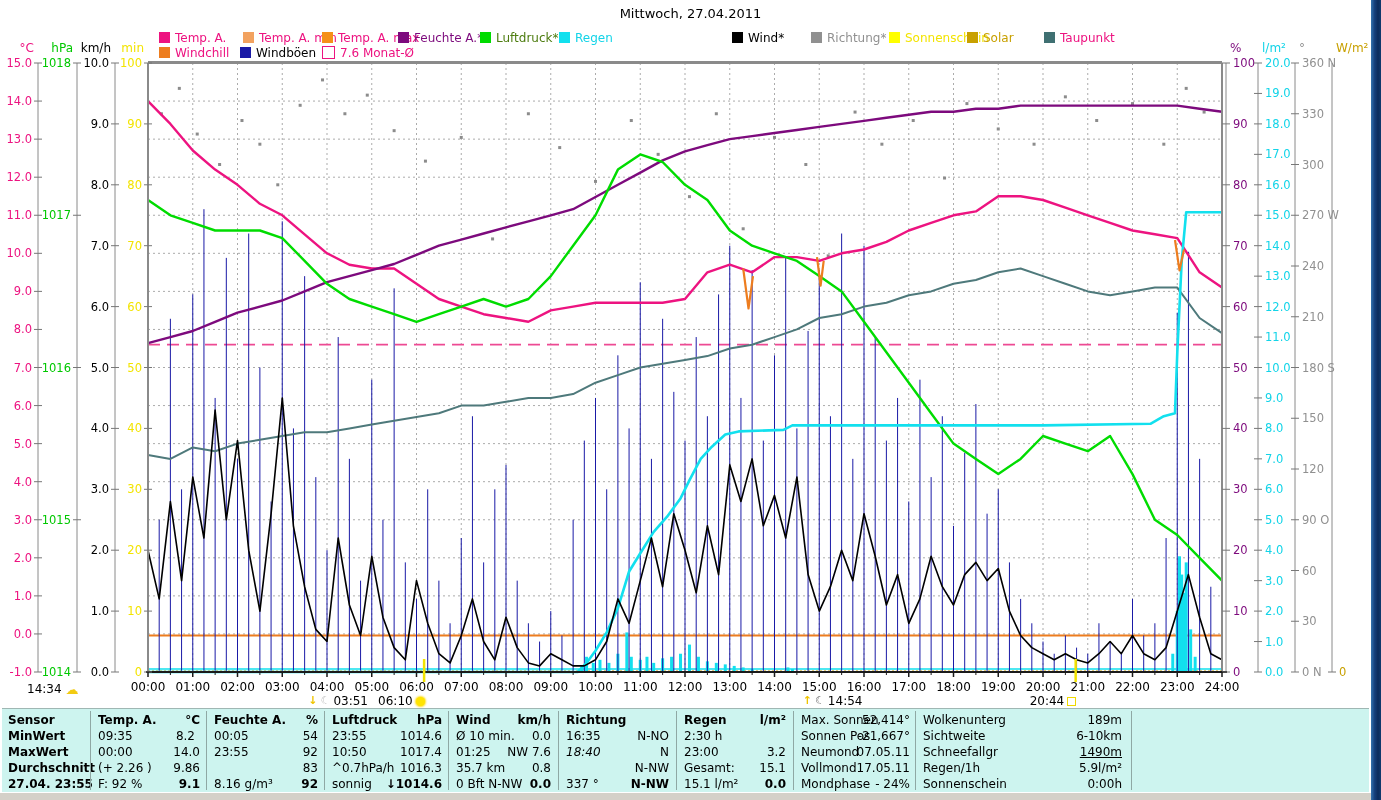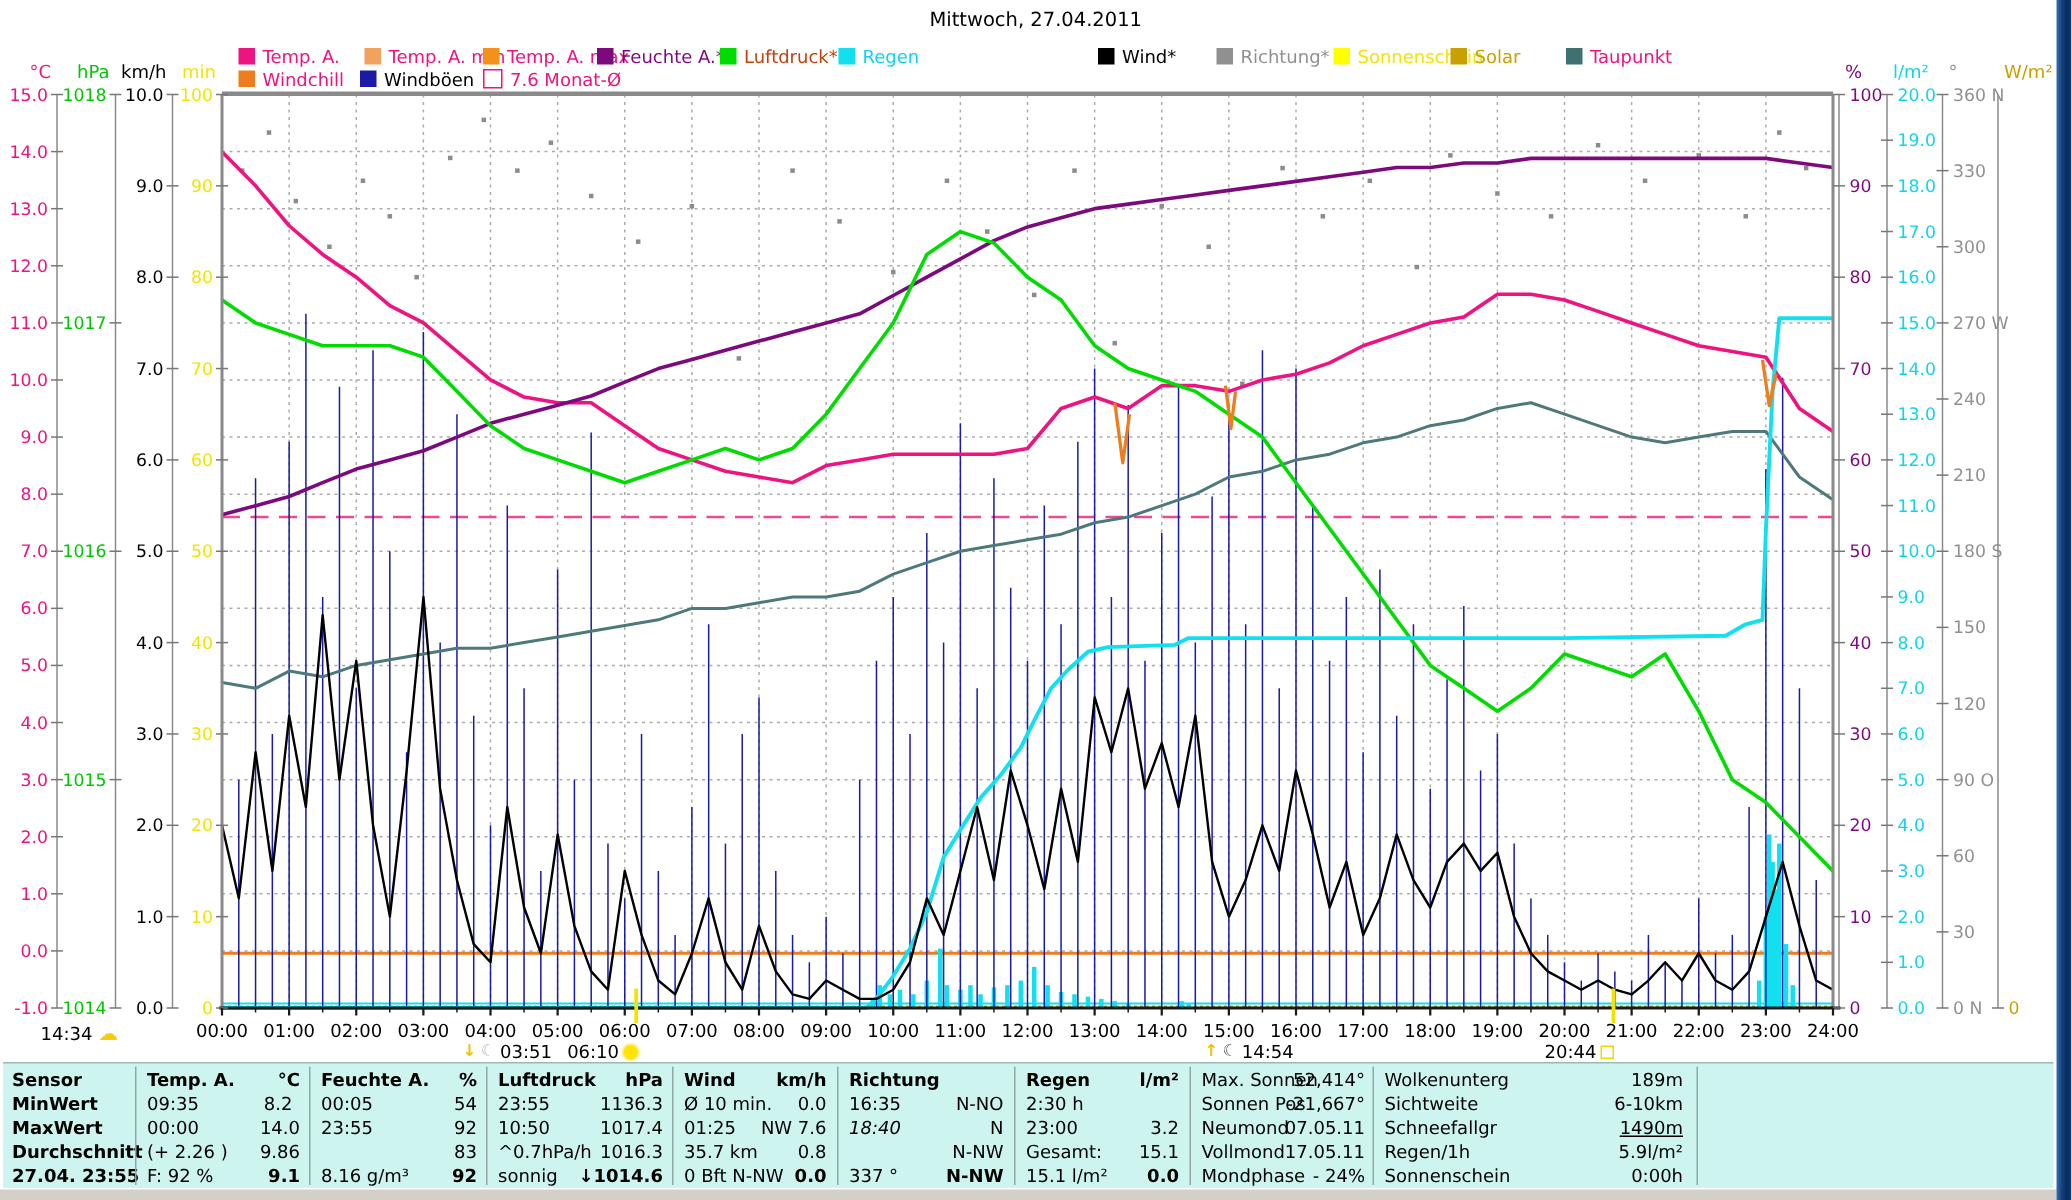--- a/index.html
+++ b/index.html
@@ -50,21 +50,21 @@
     <div class="leg" style="left: 322px; top: 31px;">
       <span class="swatch" style="background: rgb(245, 144, 24);"></span>
       <span style="color: rgb(237, 19, 128);">Temp. A. max</span>
     </div>
     <div class="leg" style="left: 398px; top: 31px;">
       <span class="swatch" style="background: rgb(125, 10, 125);"></span>
       <span style="color: rgb(125, 10, 125);">Feuchte A.*</span>
     </div>
     <div class="leg" style="left: 480px; top: 31px;">
       <span class="swatch" style="background: rgb(0, 220, 0);"></span>
-      <span style="color: #c2410c;">Luftdruck*</span>
+      <span style="color: #4d7c0f;">Luftdruck*</span>
     </div>
     <div class="leg" style="left: 559px; top: 31px;">
       <span class="swatch" style="background: rgb(18, 224, 238);"></span>
       <span style="color: rgb(18, 212, 232);">Regen</span>
     </div>
     <div class="leg" style="left: 732px; top: 31px;">
       <span class="swatch" style="background: rgb(0, 0, 0);"></span>
       <span style="color: rgb(0, 0, 0);">Wind*</span>
     </div>
     <div class="leg" style="left: 811px; top: 31px;">
@@ -691,21 +691,21 @@
     <span class="tl " style="left: 212px; top: 20px;">00:05</span>
     <span class="tr " style="left: 316px; top: 20px;">54</span>
     <span class="tl " style="left: 212px; top: 36px;">23:55</span>
     <span class="tr " style="left: 316px; top: 36px;">92</span>
     <span class="tr " style="left: 316px; top: 52px;">83</span>
     <span class="tl " style="left: 212px; top: 68px;">8.16 g/m³</span>
     <span class="tr b" style="left: 316px; top: 68px;">92</span>
     <span class="tl b" style="left: 330px; top: 4px;">Luftdruck</span>
     <span class="tr b" style="left: 440px; top: 4px;">hPa</span>
     <span class="tl " style="left: 330px; top: 20px;">23:55</span>
-    <span class="tr " style="left: 440px; top: 20px;">1136.3</span>
+    <span class="tr " style="left: 440px; top: 20px;">1014.6</span>
     <span class="tl " style="left: 330px; top: 36px;">10:50</span>
     <span class="tr " style="left: 440px; top: 36px;">1017.4</span>
     <span class="tl " style="left: 330px; top: 52px;">^0.7hPa/h</span>
     <span class="tr " style="left: 440px; top: 52px;">1016.3</span>
     <span class="tl " style="left: 330px; top: 68px;">sonnig</span>
     <span class="tr b" style="left: 440px; top: 68px;">↓1014.6</span>
     <span class="tl b" style="left: 454px; top: 4px;">Wind</span>
     <span class="tr b" style="left: 549px; top: 4px;">km/h</span>
     <span class="tl " style="left: 454px; top: 20px;">Ø 10 min.</span>
     <span class="tr " style="left: 549px; top: 20px;">0.0</span>

